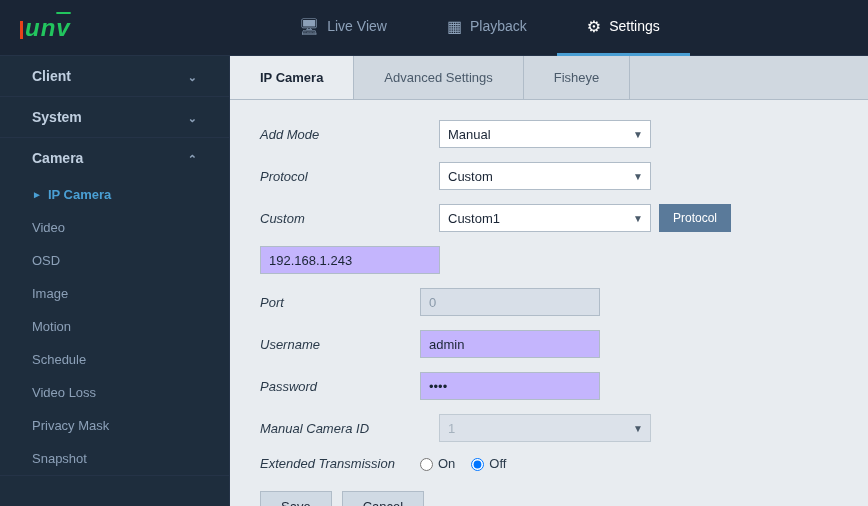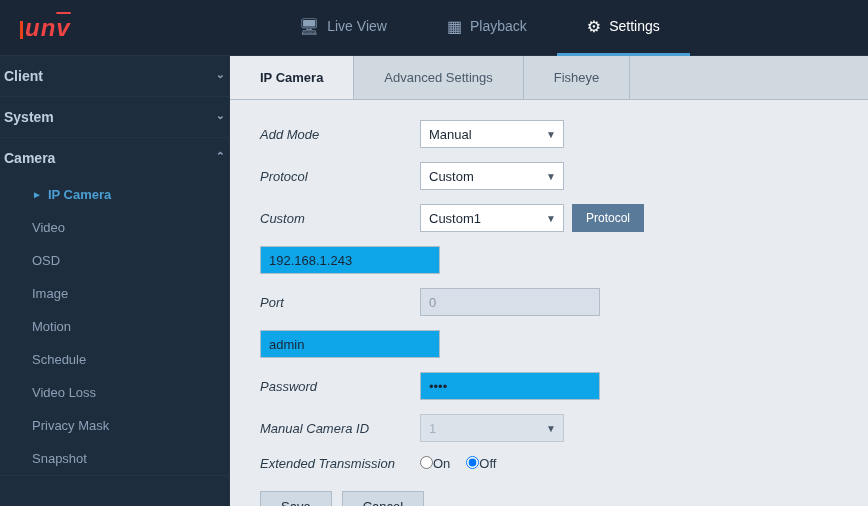--- a/index.html
+++ b/index.html
@@ -14,21 +14,21 @@
       padding: 0 20px;
       border-bottom: 1px solid #253347;
     }
     .logo {
       color: white;
       font-size: 22px;
       font-weight: bold;
       margin-right: 40px;
       letter-spacing: 1px;
     }
-    .logo span { color: #ef4444; }
+    .logo span { color: #22c55e; }
     .nav-tabs {
       display: flex;
       align-items: center;
       gap: 0;
       flex: 1;
       justify-content: center;
     }
     .nav-tab {
       display: flex;
       align-items: center;
@@ -54,23 +54,23 @@
       width: 230px;
       background: #1e2d3d;
       border-right: 1px solid #253347;
       overflow-y: auto;
     }
     .sidebar-section {
       border-bottom: 1px solid #253347;
     }
     .sidebar-section-header {
       display: flex;
-      align-items: flex-start;
+      align-items: flex-end;
       justify-content: space-between;
-      padding: 12px 4px;
+      padding: 12px 32px;
       color: #c0cfe0;
       cursor: pointer;
       font-size: 14px;
       font-weight: bold;
     }
     .sidebar-chevron { font-size: 11px; color: #8ca0b8; }
     .sidebar-item {
       padding: 9px 20px 9px 32px;
       color: #8ca0b8;
       cursor: pointer;
@@ -125,45 +125,46 @@
     }
     .form-control {
       display: flex;
       align-items: center;
       gap: 8px;
     }
     .input-text {
       height: 28px;
       width: 180px;
       border: 1px solid #b0bcc8;
-      background: #0ea5e9;
+      background: #c4b5fd;
       padding: 0 8px;
       font-size: 13px;
       color: #1a2535;
       outline: none;
     }
     .input-text:disabled {
       background: #d8dfe8;
       color: #8a9aaa;
     }
     .select-wrapper {
       position: relative;
       display: inline-block;
     }
     .form-select {
       height: 28px;
-      width: 144px;
+      width: 212px;
       border: 1px solid #b0bcc8;
       background: white;
       padding: 0 24px 0 8px;
       font-size: 13px;
       color: #1a2535;
       appearance: none;
       cursor: pointer;
       outline: none;
+      margin-left: 19px;
     }
     .select-arrow {
       position: absolute;
       right: 8px;
       top: 50%;
       transform: translateY(-50%);
       pointer-events: none;
       color: #4a5a6a;
       font-size: 10px;
     }
@@ -178,21 +179,22 @@
     }
 
     
     .radio-group {
       display: flex;
       align-items: center;
       gap: 16px;
     }
     .radio-item {
       display: flex;
-      align-items: flex-start;
+      align-items: flex-end;
+      gap: 5px;
       cursor: pointer;
     }
     .radio-item input[type="radio"] { cursor: pointer; }
     .radio-label { color: #2a3a4a; font-size: 13px; }
 
     
     .form-buttons {
       display: flex;
       gap: 10px;
       margin-top: 20px;
@@ -371,20 +373,21 @@
       </div>
 
       <div class="form-row">
         <div class="form-label">Port</div>
         <div class="form-control">
           <input type="text" class="input-text" value="0" disabled="" style="">
         </div>
       </div>
 
       <div class="form-row">
+        <div class="form-label">Username</div>
         <div class="form-control">
           <input type="text" class="input-text" value="admin" style="">
         </div>
       </div>
 
       <div class="form-row">
         <div class="form-label">Password</div>
         <div class="form-control">
           <input type="password" class="input-text" value="••••" style="">
         </div>

